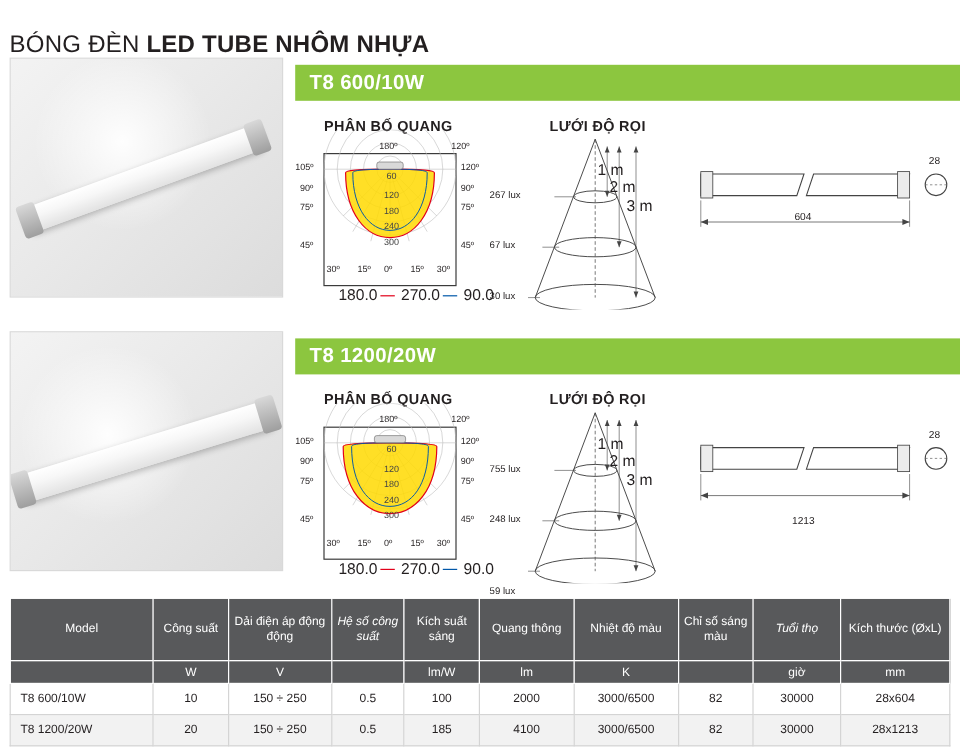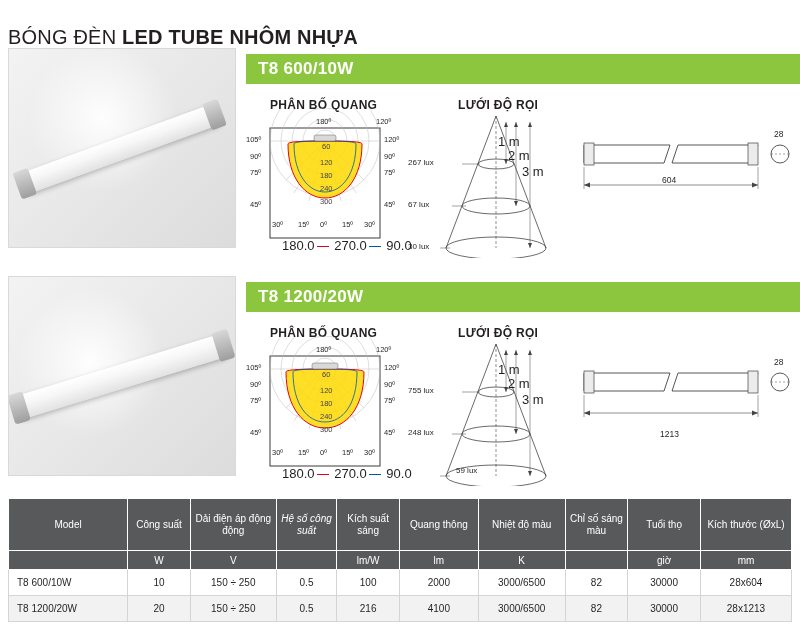--- a/index.html
+++ b/index.html
@@ -114,21 +114,21 @@
   table.spec tbody tr.data td.model { text-align:left; padding-left:8px; }
   table.spec tbody tr.alt td { background:#f2f2f2; }
   .col-model { width: 118px; }
   .col-2 { width: 62px; }
   .col-3 { width: 85px; }
   .col-4 { width: 60px; font-style: italic; }
   .col-5 { width: 62px; }
   .col-6 { width: 78px; }
   .col-7 { width: 86px; }
   .col-8 { width: 62px; }
-  .col-9 { width: 72px; }
+  .col-9 { width: 72px; font-style: italic; }
   .col-10 { width: 90px; }
 </style>
 </head>
 <body>
 
 <div class="page-title">
   <span class="light">BÓNG ĐÈN </span><span class="bold">LED TUBE NHÔM NHỰA</span>
 </div>
 
 <div class="product-block b1" style="width:784px;height:210px;">
@@ -351,21 +351,21 @@
       <polygon points="98,14 96,19 100,19" fill="#444"></polygon>
         <polygon points="98,98 96,93 100,93" fill="#444"></polygon>
       <polygon points="112,14 110,19 114,19" fill="#444"></polygon>
         <polygon points="112,140 110,135 114,135" fill="#444"></polygon>
       <line x1="44" y1="56" x2="62" y2="56" stroke="#444" stroke-width=".5"></line>
       <line x1="34" y1="98" x2="48" y2="98" stroke="#444" stroke-width=".5"></line>
       <line x1="22" y1="140" x2="32" y2="140" stroke="#444" stroke-width=".5"></line>
     </svg>
     <div class="lux-lbl" style="left:-10px; top:50px;">755 lux</div>
     <div class="lux-lbl" style="left:-10px; top:92px;">248 lux</div>
-    <div class="lux-lbl" style="left:-10px; top:130px;margin-left:48px;">59 lux</div>
+    <div class="lux-lbl" style="left:-10px; top:152px;">59 lux</div>
     <div class="m-lbl" style="left:80px; top:26px;">1 m</div>
     <div class="m-lbl" style="left:90px; top:40px;">2 m</div>
     <div class="m-lbl" style="left:104px; top:56px;">3 m</div>
   </div>
 
   <div class="dim-wrap">
     <svg width="225" height="110" viewBox="0 0 225 110">
       <path d="M6 22 H92 L86 40 H6 Z" fill="#fff" stroke="#444" stroke-width=".9"></path>
       <path d="M100 22 H180 L174 40 H94 Z" fill="#fff" stroke="#444" stroke-width=".9"></path>
       <rect x="6" y="20" width="10" height="22" fill="#ececec" stroke="#444" stroke-width=".7"></rect>
@@ -421,21 +421,21 @@
       <td>3000/6500</td>
       <td>82</td>
       <td>30000</td>
       <td>28x604</td>
     </tr>
     <tr class="data alt">
       <td class="model">T8 1200/20W</td>
       <td>20</td>
       <td>150 ÷ 250</td>
       <td>0.5</td>
-      <td>216</td>
+      <td>185</td>
       <td>4100</td>
       <td>3000/6500</td>
       <td>82</td>
       <td>30000</td>
       <td>28x1213</td>
     </tr>
   </tbody>
 </table>
 
 </body></html>

